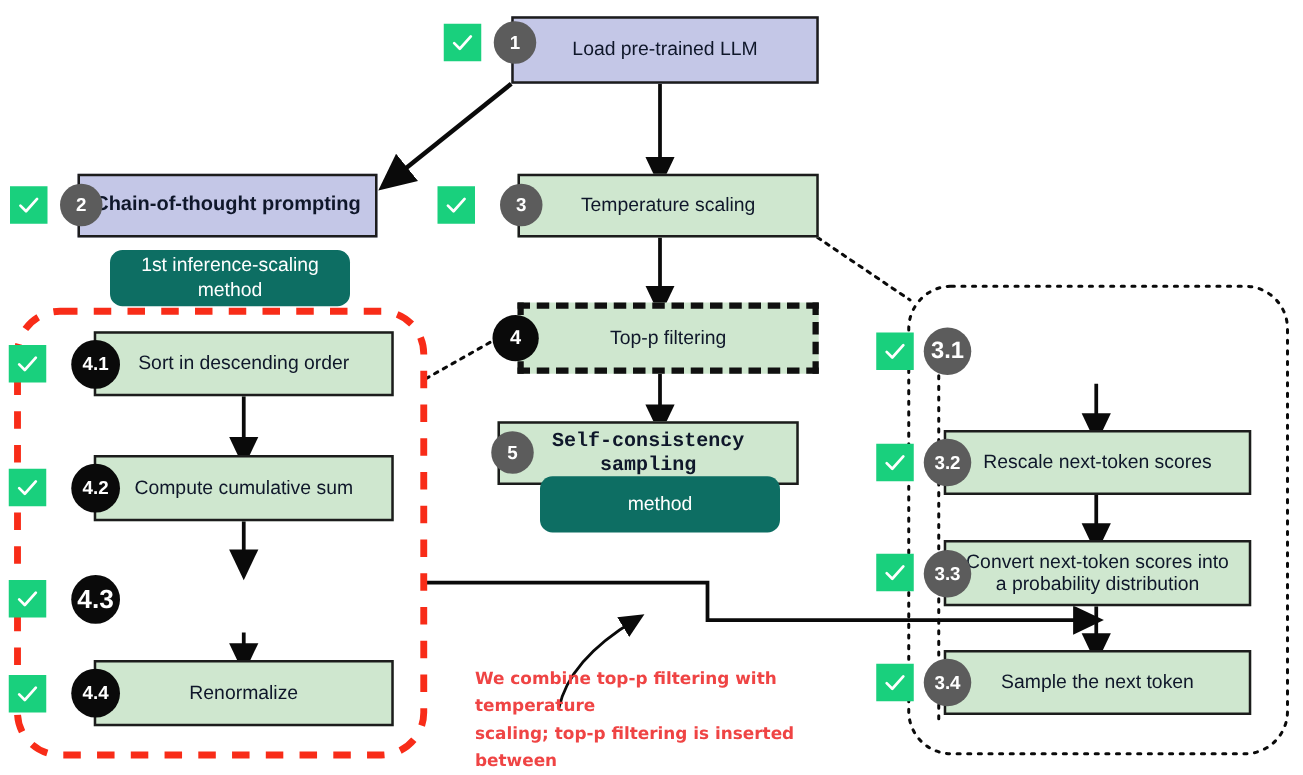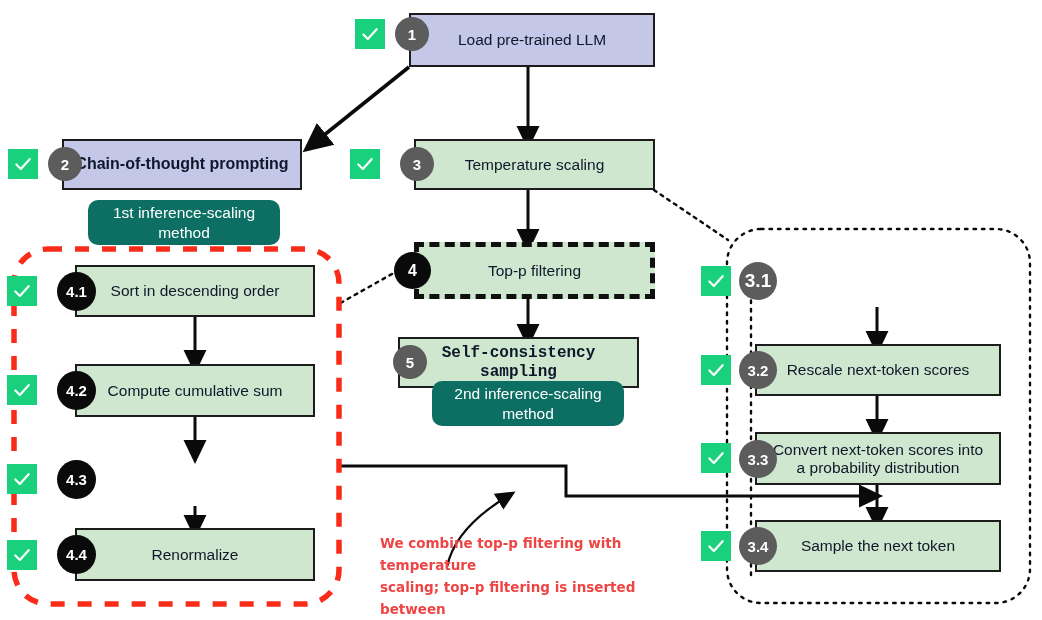--- a/index.html
+++ b/index.html
@@ -126,21 +126,20 @@
     <span>4</span>
   </div>
 
   <div class="node green bold" style="left:398px;top:337px;width:241px;height:51px;font-family:Liberation Mono, monospace;">
     <span>Self-consistency sampling</span>
   </div>
   <div class="numcircle grey" style="left:393px;top:345px;width:34px;height:34px;font-size:15px;">
     <span>5</span>
   </div>
   <div class="teal" style="left:432px;top:381px;width:192px;height:45px;flex-direction:column;">
-    <span>2nd inference-scaling</span>
     <span>method</span>
   </div>
 
   <div class="numcircle grey" style="left:739px;top:262px;width:38px;height:38px;font-size:19px;">
     <span>3.1</span>
   </div>
   <div class="check" style="left:701px;top:266px;">
     <svg viewBox="0 0 24 24">
       <path d="M4 12.6 L9.4 18 L20 6.2" fill="none" stroke="#fff" stroke-width="2.6" stroke-linecap="round" stroke-linejoin="round"></path>
     </svg>
@@ -199,21 +198,21 @@
   </div>
   <div class="numcircle black" style="left:57px;top:371px;width:39px;height:39px;font-size:15px;">
     <span>4.2</span>
   </div>
   <div class="check" style="left:7px;top:375px;">
     <svg viewBox="0 0 24 24">
       <path d="M4 12.6 L9.4 18 L20 6.2" fill="none" stroke="#fff" stroke-width="2.6" stroke-linecap="round" stroke-linejoin="round"></path>
     </svg>
   </div>
 
-  <div class="numcircle black" style="left:57px;top:460px;width:39px;height:39px;font-size:15px;">
+  <div class="numcircle black" style="left:57px;top:460px;width:39px;height:39px;font-size:21px;">
     <span>4.3</span>
   </div>
   <div class="check" style="left:7px;top:464px;">
     <svg viewBox="0 0 24 24">
       <path d="M4 12.6 L9.4 18 L20 6.2" fill="none" stroke="#fff" stroke-width="2.6" stroke-linecap="round" stroke-linejoin="round"></path>
     </svg>
   </div>
 
   <div class="node green" style="left:75px;top:528px;width:240px;height:53px;">
     <span>Renormalize</span>

